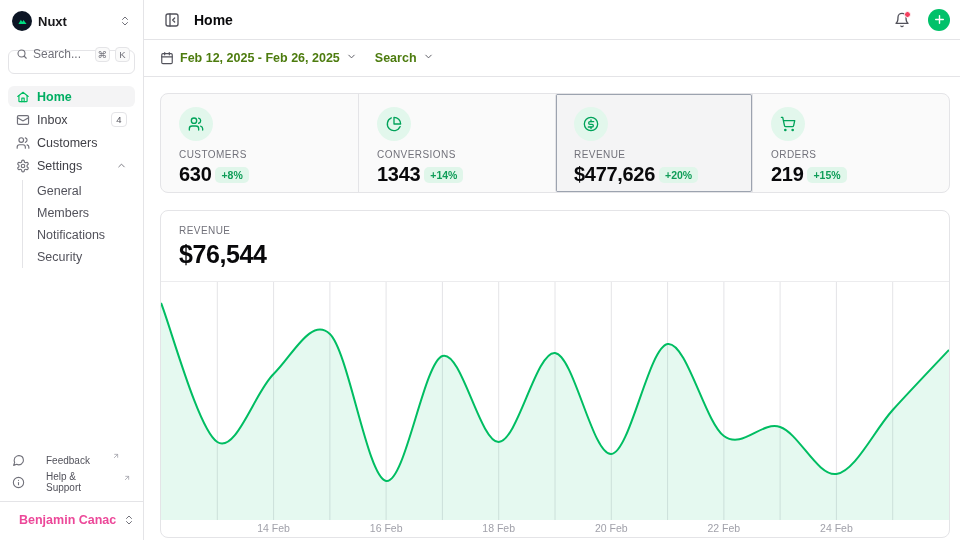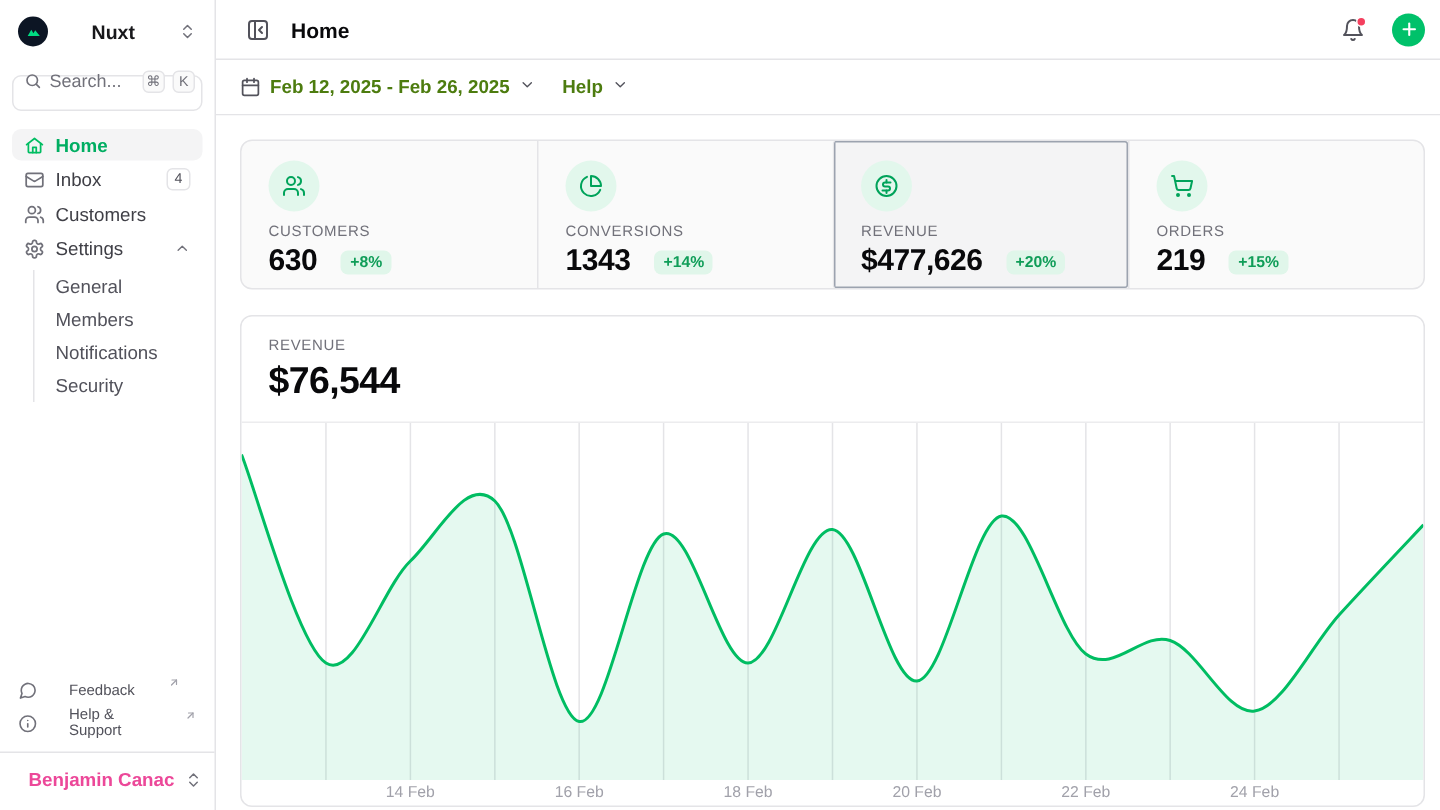--- a/index.html
+++ b/index.html
@@ -4,21 +4,21 @@
 <style>
   * { margin:0; padding:0; box-sizing:border-box; }
   html,body { width:960px; height:540px; overflow:hidden; background:#fff;
     font-family:"Liberation Sans","DejaVu Sans",sans-serif; color:#3f3f46; }
   .app { display:flex; width:960px; height:540px; }
 
   
   .sidebar { width:144px; min-width:144px; border-right:1px solid #e4e4e7;
     display:flex; flex-direction:column; padding:8px; background:#fff; }
   .org-row { display:flex; align-items:center; gap:6px; padding:2px 4px; height:26px;
-    border-radius:6px; cursor:pointer;text-align:center; }
+    border-radius:6px; cursor:pointer; }
   .org-logo { width:20px; height:20px; border-radius:50%; background:#0c1524;
     display:flex; align-items:center; justify-content:center; flex-shrink:0; }
   .org-name { font-size:13px; font-weight:700; color:#18181b; flex:1; }
   .muted-ico { color:#71717a; display:flex; align-items:center; }
   .search-box { margin-top:16px; height:24px; border:1px solid #e4e4e7; border-radius:6px;
     display:flex; align-items:center; gap:5px; padding:0 4px 16px 7px; background:#fff; cursor:text; }
   .search-box .ph { font-size:12px; color:#71717a; flex:1; }
   .kbd { font-size:9.5px; color:#71717a; border:1px solid #e4e4e7; background:#fafafa;
     border-radius:4px; min-width:15px; height:15px; display:inline-flex;
     align-items:center; justify-content:center; padding:0 2px; }
@@ -67,21 +67,21 @@
 
   
   .stats { display:grid; grid-template-columns:repeat(4,1fr); height:100px;
     border:1px solid #e4e4e7; border-radius:8px; background:#fafafa; overflow:hidden; }
   .stat { padding:13px 18px 0 18px; position:relative; cursor:pointer; }
   .stat + .stat { border-left:1px solid #e4e4e7; }
   .stat.selected { background:#f4f4f5; box-shadow:inset 0 0 0 1px #9ca3af; border-radius:2px; }
   .stat-ico { width:34px; height:34px; border-radius:50%; background:#e2f7ec; color:#00a35a;
     display:flex; align-items:center; justify-content:center; }
   .stat-label { margin-top:8px; font-size:10px; letter-spacing:.45px; color:#71717a; font-weight:500; }
-  .stat-row { margin-top:3px; display:flex; align-items:center; gap:16px; }
+  .stat-row { margin-top:3px; display:flex; align-items:center; gap:4px; }
   .stat-value { font-size:20px; font-weight:700; color:#09090b; letter-spacing:-.3px; }
   .stat-badge { font-size:10.5px; font-weight:600; color:#0f9d58; background:#e0f6ea;
     border-radius:5px; padding:2px 6px; }
 
   
   .chart-card { margin-top:17px; height:328px; border:1px solid #e4e4e7; border-radius:8px;
     background:#fff; overflow:hidden; }
   .chart-header { height:70px; padding:14px 18px 0 18px; }
   .chart-label { font-size:10px; letter-spacing:.45px; color:#71717a; font-weight:500; }
   .chart-value { font-size:25px; font-weight:700; color:#09090b; letter-spacing:-.4px; margin-top:4px; }
@@ -259,21 +259,21 @@
             <path d="M3 10h18"></path>
           </svg>
         <span>Feb 12, 2025 - Feb 26, 2025</span>
         <span class="chev">
           <svg width="11" height="11" viewBox="0 0 24 24" fill="none" stroke="currentColor" stroke-width="2" stroke-linecap="round" stroke-linejoin="round">
               <path d="m6 9 6 6 6-6"></path>
             </svg>
         </span>
       </span>
       <span class="tb-btn">
-        <span>Help</span>
+        <span>Search</span>
         <span class="chev">
           <svg width="11" height="11" viewBox="0 0 24 24" fill="none" stroke="currentColor" stroke-width="2" stroke-linecap="round" stroke-linejoin="round">
               <path d="m6 9 6 6 6-6"></path>
             </svg>
         </span>
       </span>
     </div>
 
     <div class="content">
 

